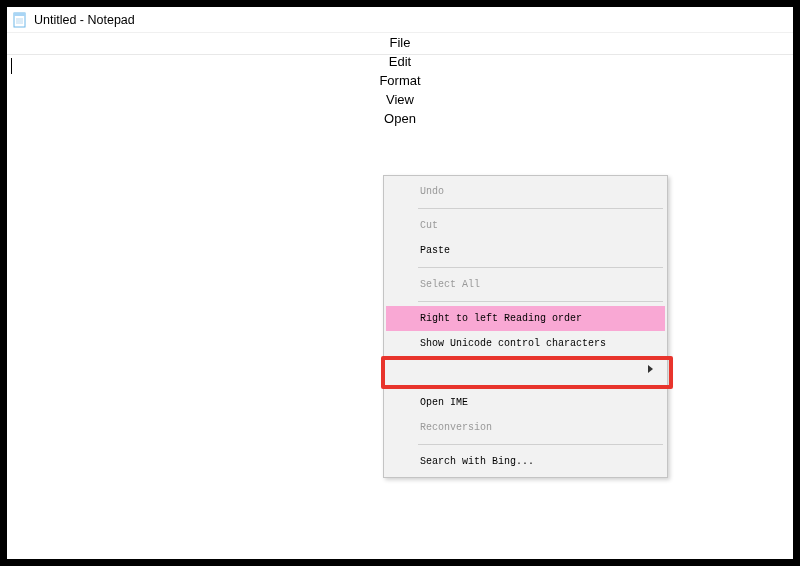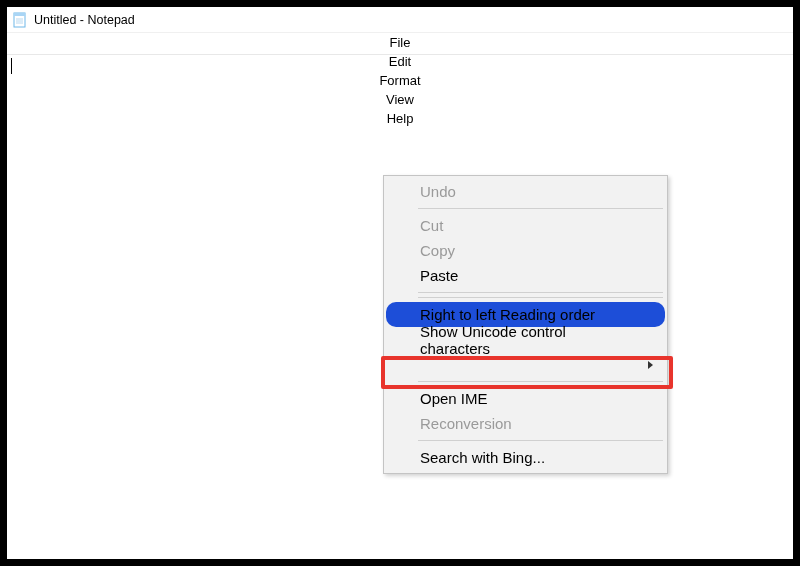--- a/index.html
+++ b/index.html
@@ -86,31 +86,31 @@
       background: #f2f2f2;
       border: 1px solid #c4c4c4;
       box-shadow: 2px 2px 4px rgba(0,0,0,0.18);
       padding: 3px 2px;
     }
     .ctx-item {
       display: flex;
       align-items: center;
       height: 25px;
       padding: 0 30px 0 34px;
-      font-size: 15px;
+      font-size: 10px;
       color: #000;
       cursor: default;
       position: relative;
+      font-family: Liberation Mono, monospace;
     }
     .ctx-item.disabled {
       color: #9a9a9a;
     }
     .ctx-item.highlight {
-      background: #1d4ed8;
-      border-radius: 10px;
+      background: #f9a8d4;
     }
     .ctx-sep {
       height: 1px;
       background: #d0d0d0;
       margin: 4px 2px 4px 32px;
     }
     .submenu-arrow {
       position: absolute;
       right: 12px;
       top: 50%;
@@ -148,34 +148,34 @@
       </svg>
     </span>
     <span class="title-text">Untitled - Notepad</span>
   </div>
 
   <div class="menubar">
     <div class="menu-item">File</div>
     <div class="menu-item">Edit</div>
     <div class="menu-item">Format</div>
     <div class="menu-item">View</div>
-    <div class="menu-item">Help</div>
+    <div class="menu-item">Open</div>
   </div>
 
   <div class="text-area">
     <div class="caret"></div>
   </div>
 
   <div class="context-menu">
     <div class="ctx-item disabled">Undo</div>
     <div class="ctx-sep"></div>
     <div class="ctx-item disabled">Cut</div>
-    <div class="ctx-item disabled">Copy</div>
     <div class="ctx-item">Paste</div>
     <div class="ctx-sep"></div>
+    <div class="ctx-item disabled">Select All</div>
     <div class="ctx-sep"></div>
     <div class="ctx-item highlight">Right to left Reading order</div>
     <div class="ctx-item">Show Unicode control characters</div>
     <div class="ctx-item">
       <span class="submenu-arrow"></span>
     </div>
     <div class="ctx-sep"></div>
     <div class="ctx-item">Open IME</div>
     <div class="ctx-item disabled">Reconversion</div>
     <div class="ctx-sep"></div>

